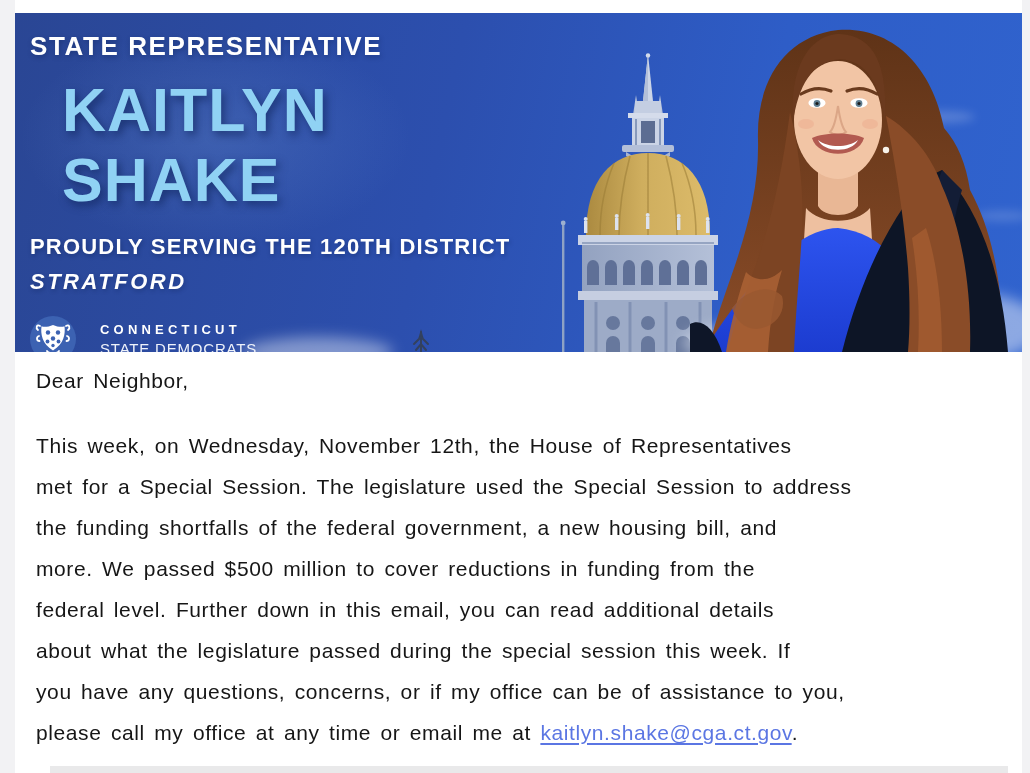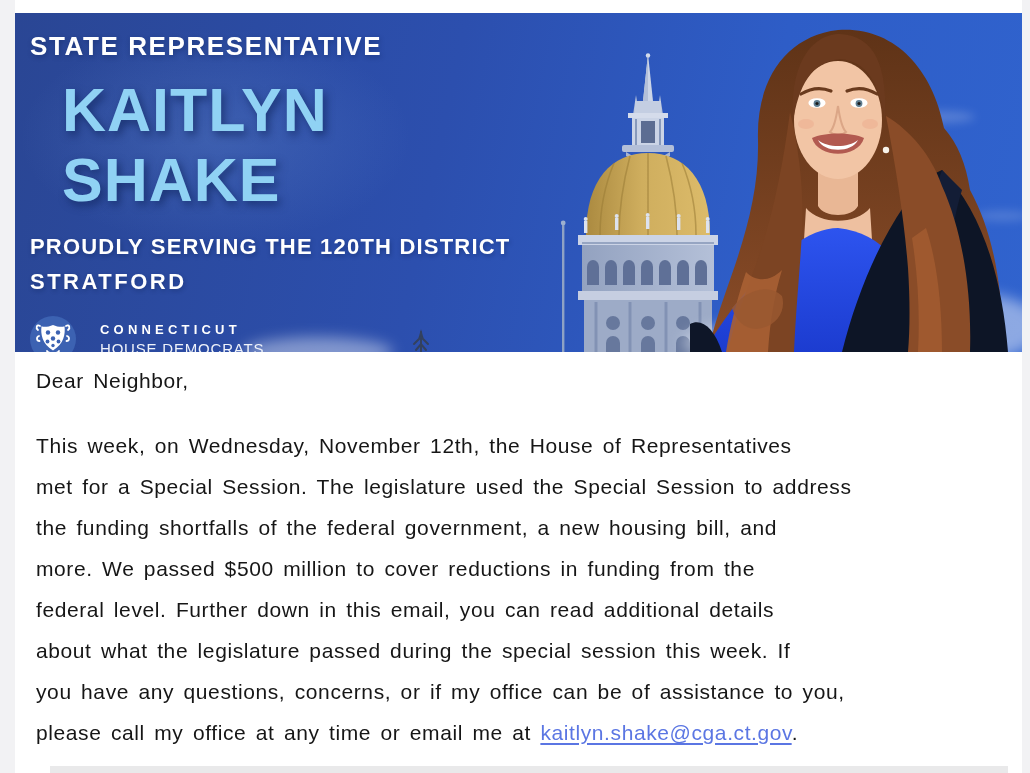--- a/index.html
+++ b/index.html
@@ -46,21 +46,21 @@
     margin-top:13px; font-size:61px; font-weight:800; line-height:70px;
     letter-spacing:1px; color:#90d2f4;
     text-shadow:3px 4px 9px rgba(8,25,75,.55);
     margin-left:32px;
   }
   .serving {
     margin-top:19px; font-size:22px; font-weight:700; letter-spacing:1.2px;
     color:#ffffff; text-shadow:1px 2px 4px rgba(10,25,70,.35);
   }
   .town {
-    margin-top:9px; font-size:22px; font-weight:600; 
+    margin-top:9px; font-size:22px; font-weight:600; font-style:italic;
     letter-spacing:2.5px; color:#ffffff; text-shadow:1px 2px 4px rgba(10,25,70,.3);
   }
   .logo-row { margin-top:21px; display:flex; align-items:center; gap:24px; }
   .logo-circle {
     width:46px; height:46px; border-radius:50%;
     background:#3c62b2; flex:0 0 auto;
     display:flex; align-items:center; justify-content:center;
   }
   .logo-l1 { font-size:13px; font-weight:700; letter-spacing:4.2px; color:#ffffff; }
   .logo-l2 { font-size:15px; font-weight:400; letter-spacing:.8px; color:#eef2fa; margin-top:3px; }
@@ -284,21 +284,21 @@
                 <path d="M36,10 C39.5,8 40.5,12 38,14"></path>
                 <path d="M9,20 C6,21 6.5,25 9.5,25"></path>
                 <path d="M37,20 C40,21 39.5,25 36.5,25"></path>
                 <path d="M17,35 C19,38 27,38 29,35"></path>
               </g>
             </g>
           </svg>
         </div>
         <div class="logo-text">
           <div class="logo-l1">CONNECTICUT</div>
-          <div class="logo-l2">HOUSE DEMOCRATS</div>
+          <div class="logo-l2">STATE DEMOCRATS</div>
         </div>
       </div>
     </div>
   </div>
 
   <div class="email-body">
     <div class="greeting">Dear Neighbor,</div>
     <p class="para">
       <span class="para-lines">This week, on Wednesday, November 12th, the House of Representatives
 met for a Special Session. The legislature used the Special Session to address

